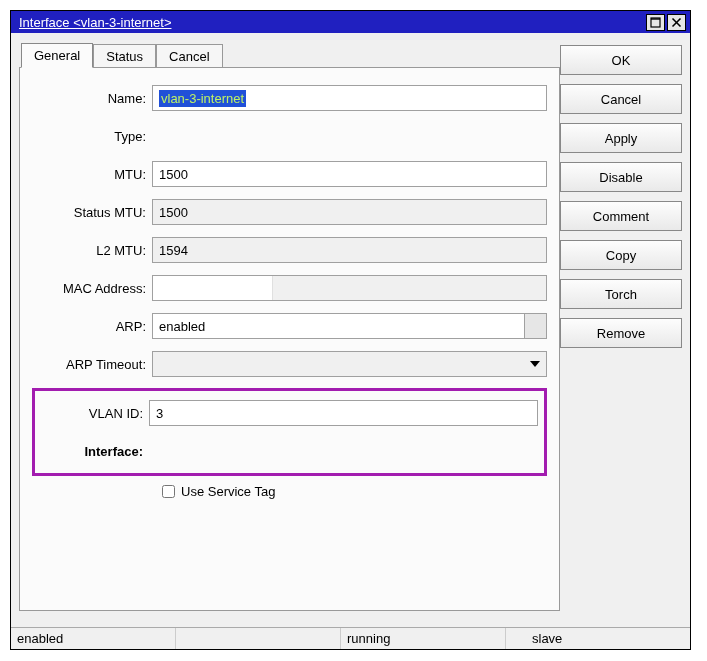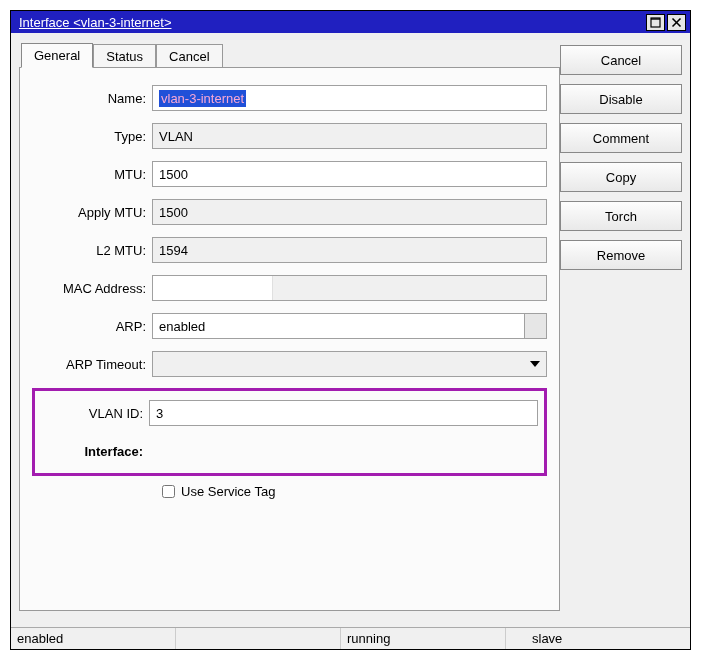--- a/index.html
+++ b/index.html
@@ -158,21 +158,21 @@
   .checkrow input { margin-right: 6px; }
   .highlightbox {
     border: 3px solid #a21caf;
     padding: 8px 6px 8px 6px;
     margin: 6px 0 4px 0;
   }
   .highlightbox .formrow { margin-bottom: 10px; }
   .highlightbox .formrow:last-child { margin-bottom: 0; }
   .selectedtext {
     background: #2050d8;
-    color: #f9a8d4;
+    color: #bef264;
     padding: 1px 2px;
     display: inline-block;
   }
   .rightpane {
     width: 122px;
     display: flex;
     flex-direction: column;
     gap: 9px;
     padding-top: 4px;
   }
@@ -253,34 +253,31 @@
           <div class="lbl">Name:</div>
           <div class="ctl">
             <div class="txt" style="display:flex;align-items:center;">
               <span class="selectedtext">vlan-3-internet</span>
             </div>
           </div>
         </div>
 
         <div class="formrow">
           <div class="lbl">Type:</div>
-          <div class="ctl">
-              <input class="txt ro" readonly="" value="VLAN" style="">
-            </div>
         </div>
 
         <div class="formrow">
           <div class="lbl">MTU:</div>
           <div class="ctl">
               <input class="txt" value="1500" style="">
             </div>
         </div>
 
         <div class="formrow">
-          <div class="lbl">Apply MTU:</div>
+          <div class="lbl">Status MTU:</div>
           <div class="ctl">
               <input class="txt ro" readonly="" value="1500" style="">
             </div>
         </div>
 
         <div class="formrow">
           <div class="lbl">L2 MTU:</div>
           <div class="ctl">
               <input class="txt ro" readonly="" value="1594" style="">
             </div>
@@ -339,21 +336,27 @@
         <div class="checkrow">
           <input type="checkbox" style="">
           <span>Use Service Tag</span>
         </div>
 
       </div>
     </div>
 
     <div class="rightpane">
       <button class="btn">
+          <span>OK</span>
+        </button>
+      <button class="btn">
           <span>Cancel</span>
+        </button>
+      <button class="btn">
+          <span>Apply</span>
         </button>
       <button class="btn">
           <span>Disable</span>
         </button>
       <button class="btn">
           <span>Comment</span>
         </button>
       <button class="btn">
           <span>Copy</span>
         </button>

